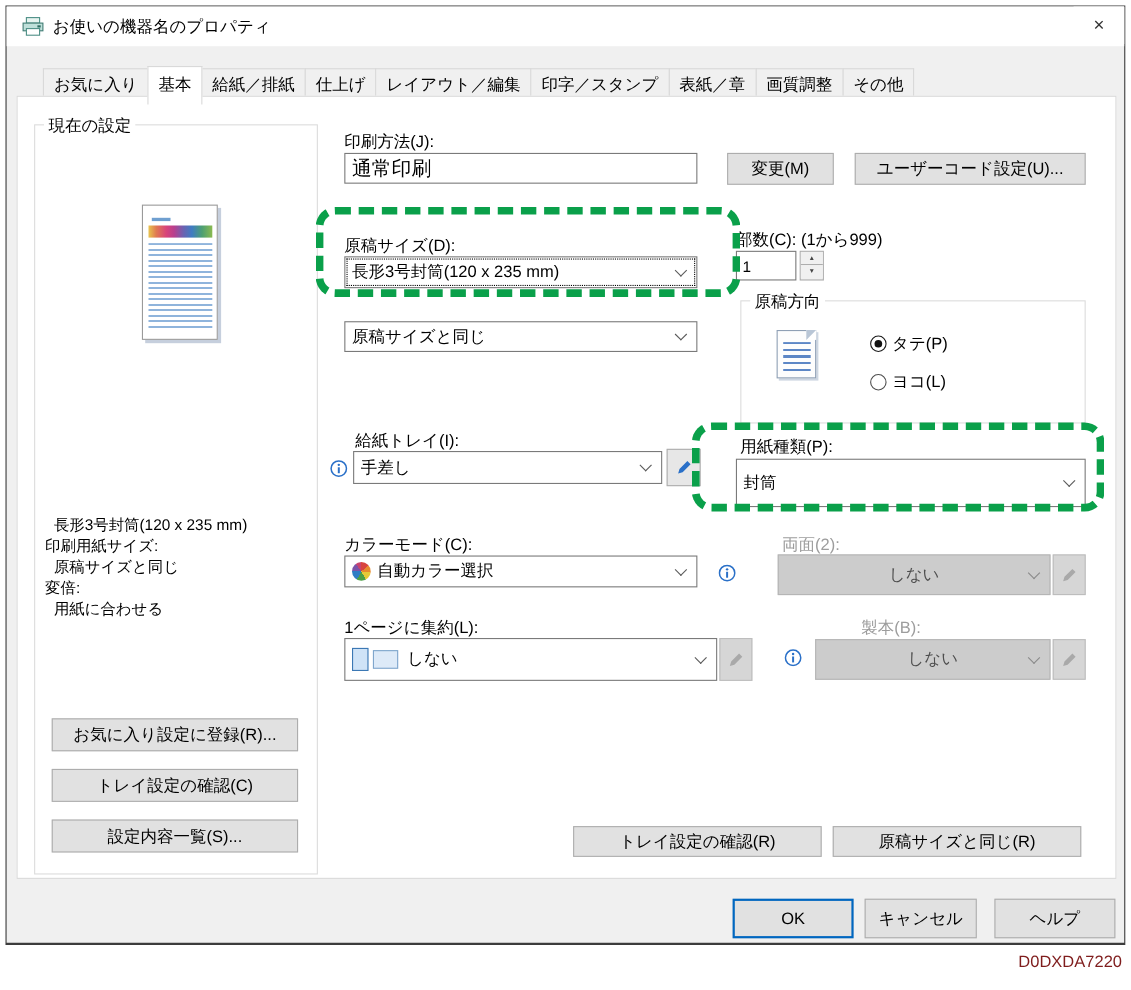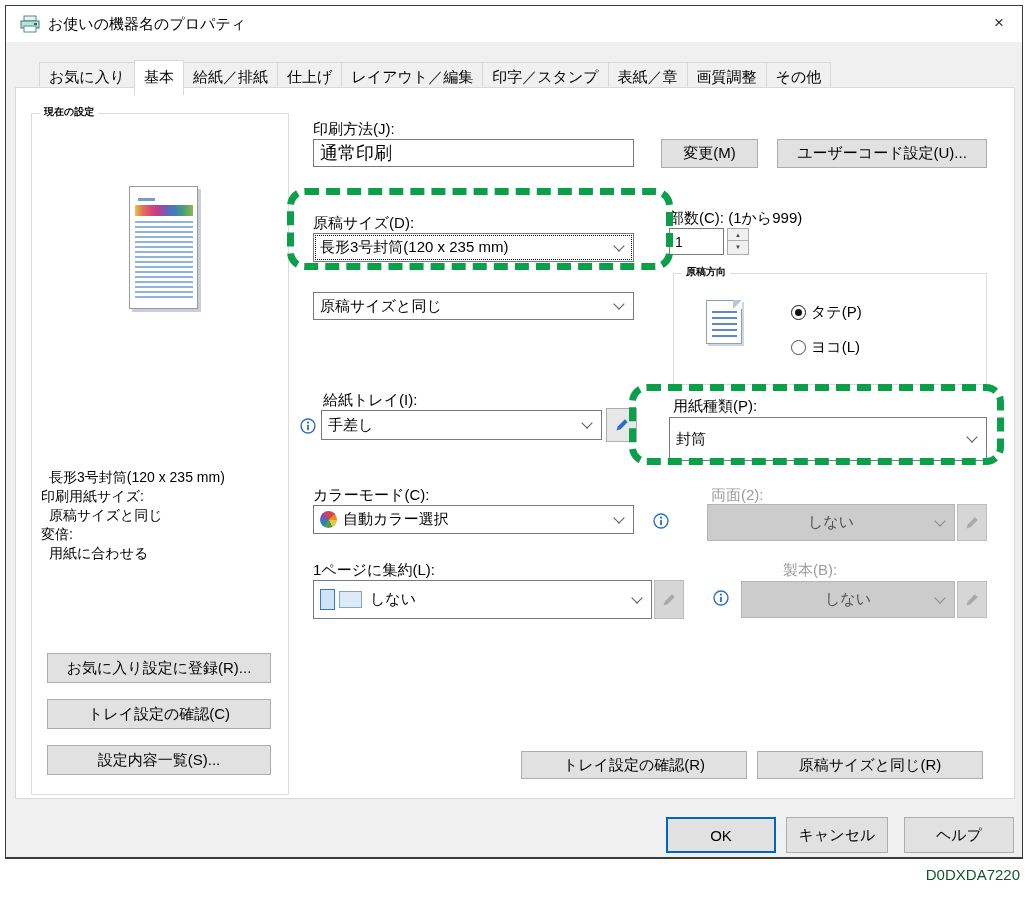--- a/index.html
+++ b/index.html
@@ -23,21 +23,21 @@
          border-bottom:none; margin-right:-1px; position:relative; white-space:nowrap; }
   .tab.selected { background:#fff; padding-top:7px; padding-bottom:8px; margin-bottom:-1px; z-index:3;
                   border-color:#d9d9d9; }
   .tab.first { margin-left:0; }
 
   .tabpage { position:absolute; left:9px; top:81px; width:1000px; height:712px; background:#fff;
              border:1px solid #d9d9d9; }
 
   
   .groupbox { position:absolute; border:1px solid #dcdcdc; }
-  .groupbox > .gb-label { position:absolute; top:-9px; left:8px; background:#fff; padding:0 4px; font-size:10px;font-weight:bold; }
+  .groupbox > .gb-label { position:absolute; top:-9px; left:8px; background:#fff; padding:0 4px; font-size:15px; }
 
   
   .preview-page { position:absolute; left:123px; top:180px; width:69px; height:123px; background:#fff;
                   border:1px solid #9a9a9a; box-shadow:3px 3px 0 #c6cfdd; }
   .pv-titleline { position:absolute; left:8px; top:11px; width:17px; height:3px; background:#6f9fd0; }
   .pv-band { position:absolute; left:5px; top:18px; width:58px; height:11px;
              background:linear-gradient(90deg,#e8c44e 0%,#e07a52 12%,#d8437a 28%,#b83f8e 40%,#6a63b2 55%,#3f7cc2 68%,#4d9f72 84%,#8aba50 100%); }
   .pv-lines { position:absolute; left:5px; top:34px; width:58px; height:78px;
               background:repeating-linear-gradient(180deg,#8fb4dc 0 2px,transparent 2px 5px); }
 
@@ -99,21 +99,21 @@
   .pg2 { width:23px; height:17px; background:#ddeaf8; border:1px solid #7fa6cc; margin-right:8px; flex:0 0 auto; }
 
   
   .hl-box { position:absolute; border:7px dashed #0aa04a; border-radius:18px; pointer-events:none; z-index:5; }
 
   
   .footer-btn { position:absolute; background:#e1e1e1; border:1px solid #adadad; font-size:15px;
                 display:flex; align-items:center; justify-content:center; cursor:pointer; }
   .footer-btn.primary { border:2px solid #0067c0; }
 
-  .doc-code { position:absolute; right:8px; top:866px; font-size:15px; color:#14532d; }
+  .doc-code { position:absolute; right:8px; top:866px; font-size:15px; color:#7f1d1d; }
 </style>
 </head>
 <body>
 
 <div class="page">
   <div class="dialog">
 
     <div class="titlebar">
       <svg class="title-icon" viewBox="0 0 22 18">
         <rect x="5" y="1" width="12" height="5" fill="#e8f4f0" stroke="#4d8f86"></rect>

